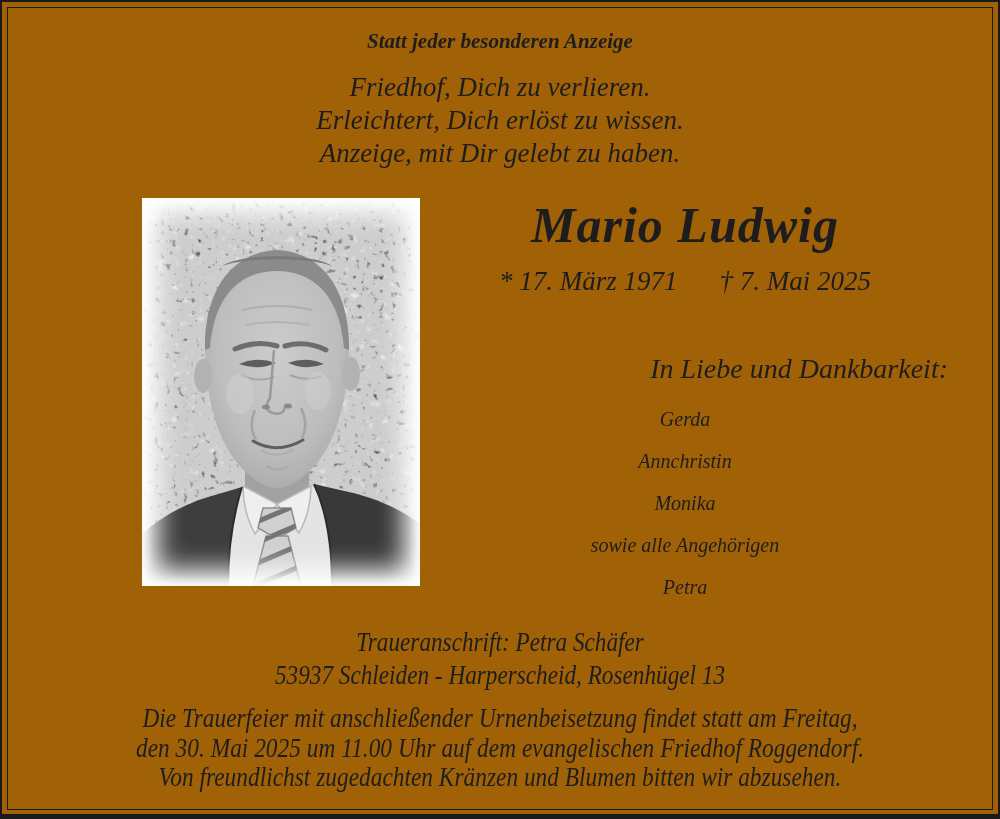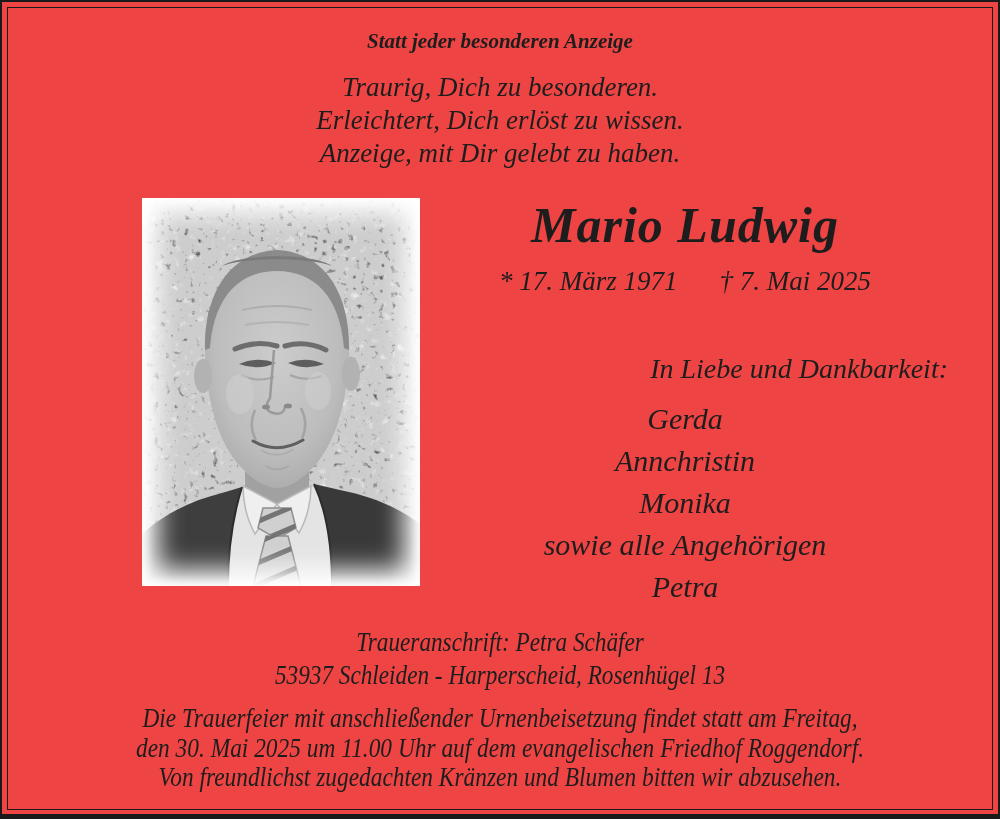--- a/index.html
+++ b/index.html
@@ -2,21 +2,21 @@
 <html lang="de"><head>
 <meta charset="utf-8">
 <style>
   html, body { margin: 0; padding: 0; background: #ffffff; }
   body {
     width: 1000px; height: 819px; position: relative; overflow: hidden;
     font-family: "Liberation Serif", "DejaVu Serif", serif;
     color: #1d1d1d;
   }
   .sheet {
-    position: absolute; inset: 0; background: #ef4444; box-sizing: border-box;
+    position: absolute; inset: 0; background: #a16207; box-sizing: border-box;
     border: 2px solid #1a1a1a; border-bottom-width: 5px;
   }
   .frame-inner {
     position: absolute; left: 5px; top: 5px; right: 5px; bottom: 4px;
     border: 1.5px solid #1a1a1a; pointer-events: none;
   }
   .notice {
     position: absolute; top: 27px; left: 0; width: 100%; text-align: center;
     font-style: italic; font-weight: 700; font-size: 21px; line-height: 1.2;
   }
@@ -35,42 +35,42 @@
   }
   .right-col {
     position: absolute; left: 420px; top: 196px; width: 526px; text-align: center;
     font-style: italic;
   }
   .deceased-name { font-size: 50px; line-height: 55px; font-weight: 700; letter-spacing: 1px; }
   .dates { margin-top: 12px; font-size: 27px; line-height: 32px; }
   .dates .death-date { margin-left: 42px; }
   .tribute-intro { margin-top: 55px; font-size: 28px; line-height: 33px; text-align: right; }
   .mourners { margin-top: 13px; }
-  .mourners .mourner { font-size: 30px; line-height: 42px; }
+  .mourners .mourner { font-size: 20px; line-height: 42px; }
   .address {
     position: absolute; top: 624px; left: 0; width: 100%; text-align: center;
     font-style: italic; font-size: 27px; line-height: 33px; white-space: nowrap;
     transform: scaleX(0.86); transform-origin: 50% 0;
   }
   .funeral {
     position: absolute; top: 701px; left: 0; width: 100%; text-align: center;
     font-style: italic; font-size: 27.5px; line-height: 29.5px; white-space: nowrap;
     transform: scaleX(0.85); transform-origin: 50% 0;
   }
 </style>
 </head>
 <body>
 
 <div class="sheet">
   <div class="frame-inner"></div>
 
   <div class="notice">Statt jeder besonderen Anzeige</div>
 
   <div class="poem">
-    <div>Traurig, Dich zu besonderen.</div>
+    <div>Friedhof, Dich zu verlieren.</div>
     <div>Erleichtert, Dich erlöst zu wissen.</div>
     <div>Anzeige, mit Dir gelebt zu haben.</div>
   </div>
 
   <div class="photo-wrap">
     <svg viewBox="0 0 278 388" preserveAspectRatio="none" aria-hidden="true">
       <defs>
         <filter id="folDark" x="0" y="0" width="100%" height="100%">
           <feTurbulence type="fractalNoise" baseFrequency="0.13" numOctaves="3" seed="7" stitchTiles="stitch"></feTurbulence>
           <feColorMatrix type="matrix" values="0 0 0 0 0  0 0 0 0 0  0 0 0 0 0  1.6 1.6 1.6 0 -1.1"></feColorMatrix>

